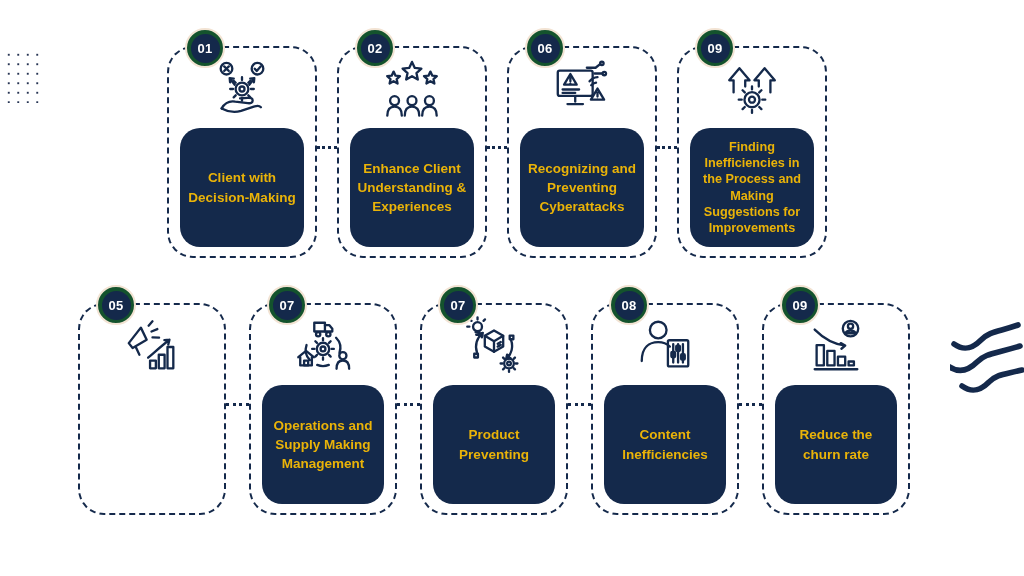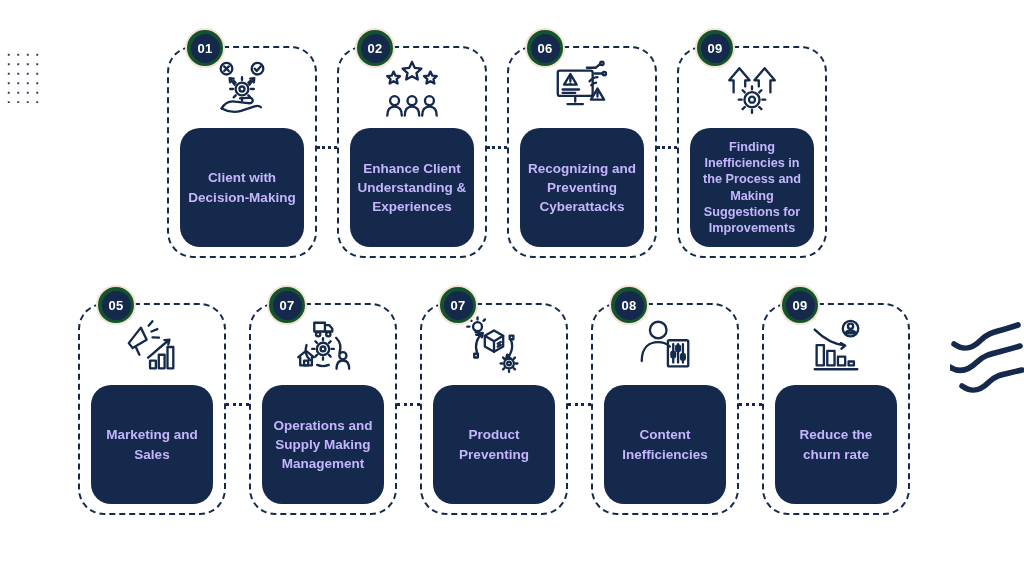--- a/index.html
+++ b/index.html
@@ -47,21 +47,21 @@
     stroke:#14294b;fill:none;stroke-width:2.4;
     stroke-linecap:round;stroke-linejoin:round;
   }
   .label-box{
     position:absolute;left:11px;right:11px;top:80px;bottom:9px;
     background:#14294b;border-radius:20px;
     display:flex;align-items:center;justify-content:center;
     text-align:center;padding:0 7px;box-sizing:border-box;
   }
   .label{
-    color:#c4b5fd;font-weight:bold;font-size:13.5px;line-height:1.42;
+    color:#eab308;font-weight:bold;font-size:13.5px;line-height:1.42;
   }
   .label.small{font-size:12.7px;line-height:1.28;}
   .connector{
     height:0;border-top:3.4px dotted #14294b;margin-top:100px;
   }
   .row-top .connector{width:20px;}
   .row-bottom .connector{width:23px;}
 </style>
 </head>
 <body>
@@ -250,23 +250,20 @@
 <div class="row row-bottom">
     <div class="card">
     <div class="badge">
       <span class="badge-inner">05</span>
     </div>
     <div class="icon-area">
       <svg class="icon" viewBox="0 0 64 64">
           <use href="#icon-marketing-sales"></use>
         </svg>
     </div>
-    <div class="label-box">
-      <div class="label">Marketing and Sales</div>
-    </div>
   </div>
     <div class="connector"></div>
     <div class="card">
     <div class="badge">
       <span class="badge-inner">07</span>
     </div>
     <div class="icon-area">
       <svg class="icon" viewBox="0 0 64 64">
           <use href="#icon-supply-chain"></use>
         </svg>

